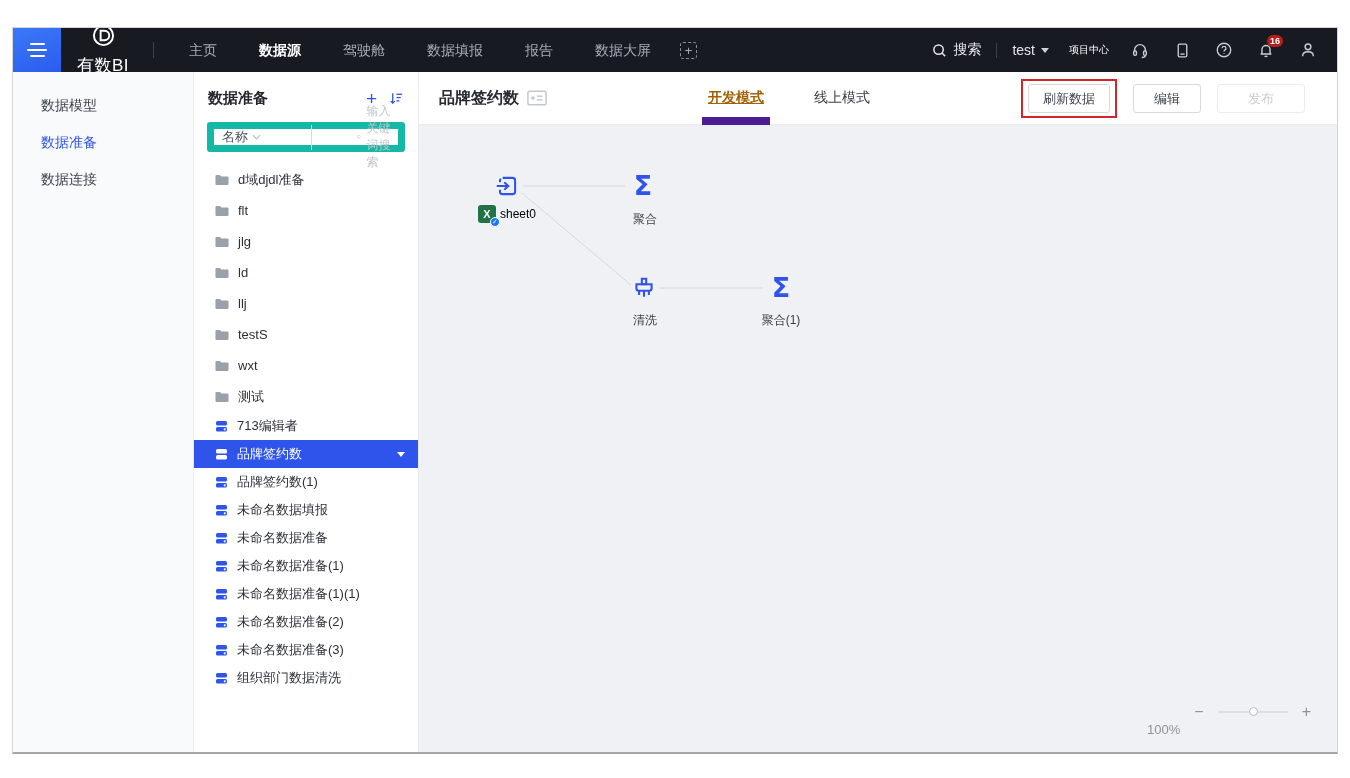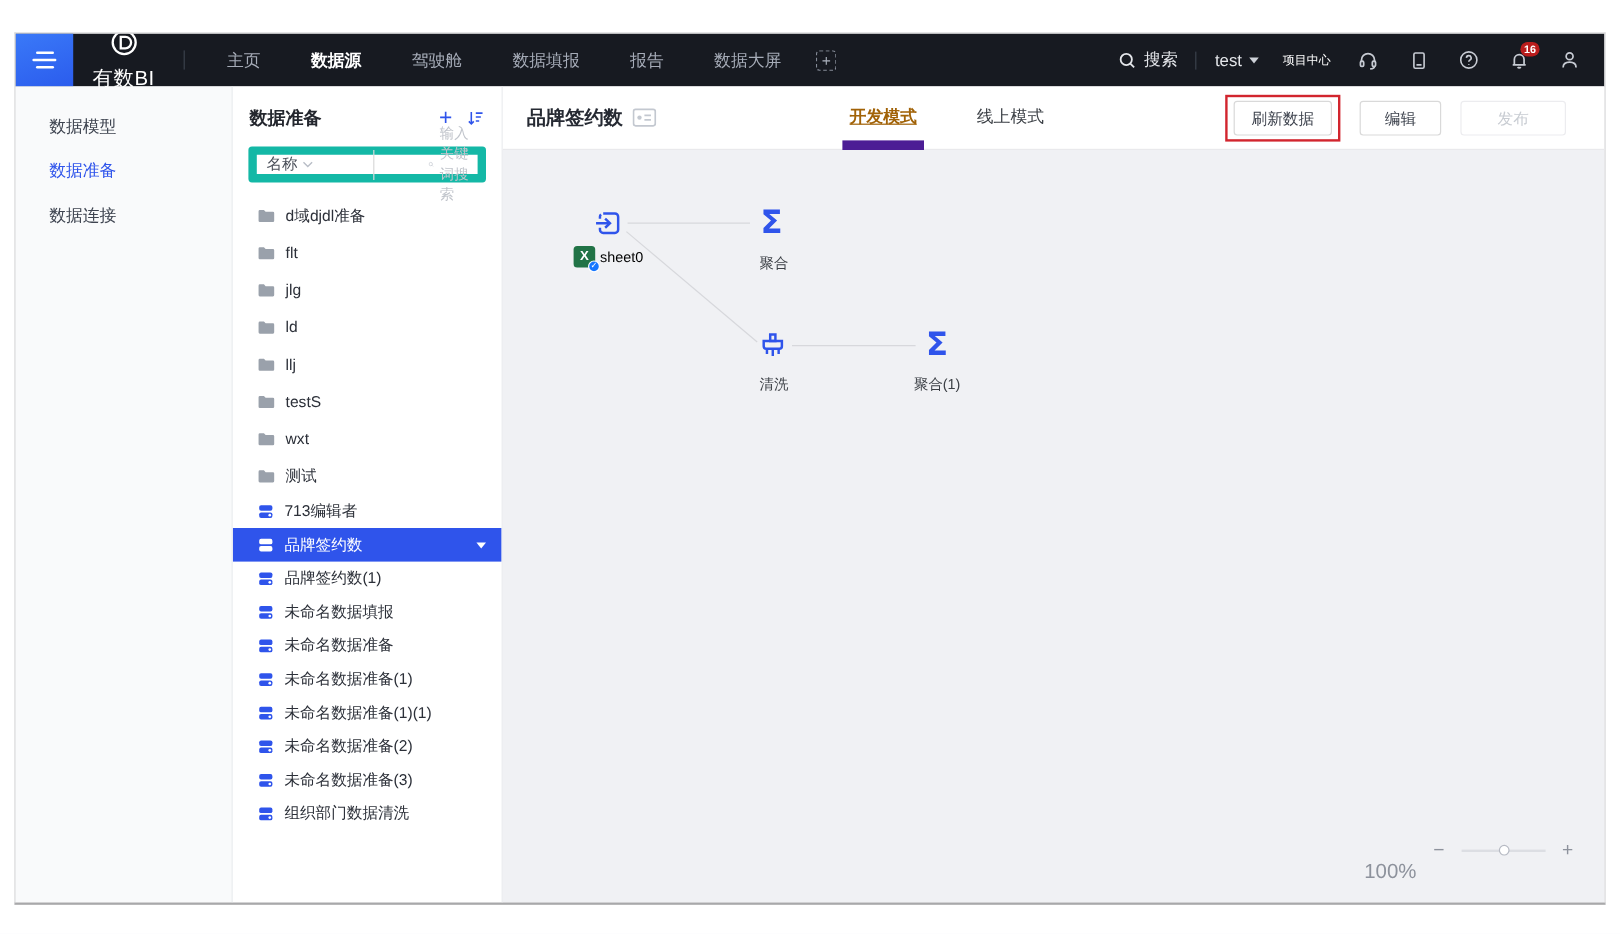--- a/index.html
+++ b/index.html
@@ -87,21 +87,21 @@
     line-height:30px; text-align:center; cursor:pointer; font-family:"DejaVu Sans",sans-serif; }
   .node-label { position:absolute; font-size:12px; color:#3c4046; text-align:center; white-space:nowrap; }
   .sheet-label { position:absolute; display:flex; align-items:center; gap:4px; }
   .xls { width:18px; height:18px; background:#217346; border-radius:3px; position:relative;
     color:#fff; font-size:11px; font-weight:bold; display:flex; align-items:center; justify-content:center; }
   .xls .chk { position:absolute; right:-4px; bottom:-4px; width:10px; height:10px; background:#1677ff;
     border:1px solid #fff; border-radius:50%; color:#fff; font-size:7px; line-height:8px; text-align:center; }
   .sheet-label .st { font-size:12px; color:#000000; }
 
   .zoom-ctrl { position:absolute; right:26px; bottom:15px; display:flex; align-items:center; gap:14px; color:#8d929c; }
-  .zoom-pct { font-size:17px;margin-top:36px; }
+  .zoom-pct { font-size:13px;margin-top:36px; }
   .zoom-btn { font-size:16px; cursor:pointer; color:#8d929c; line-height:14px; }
   .zoom-track { width:70px; height:2px; background:#dcdee3; position:relative; cursor:pointer; }
   .zoom-knob { position:absolute; left:31px; top:-4px; width:9px; height:9px; background:#fff;
     border:1px solid #b6bac3; border-radius:50%; }
 </style>
 </head>
 <body>
 
 <div id="app">
 

